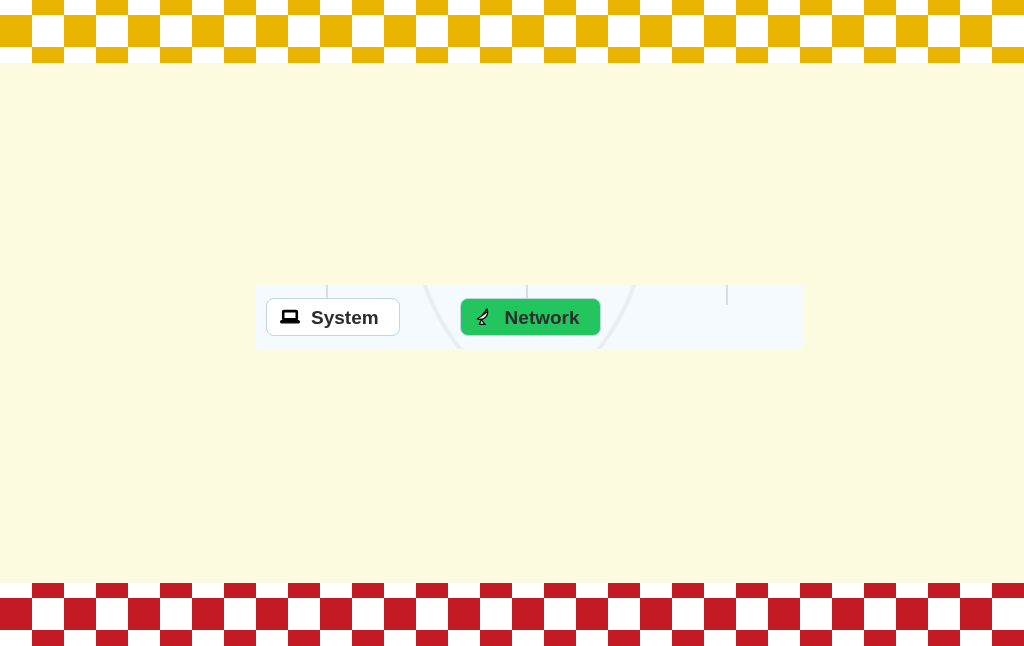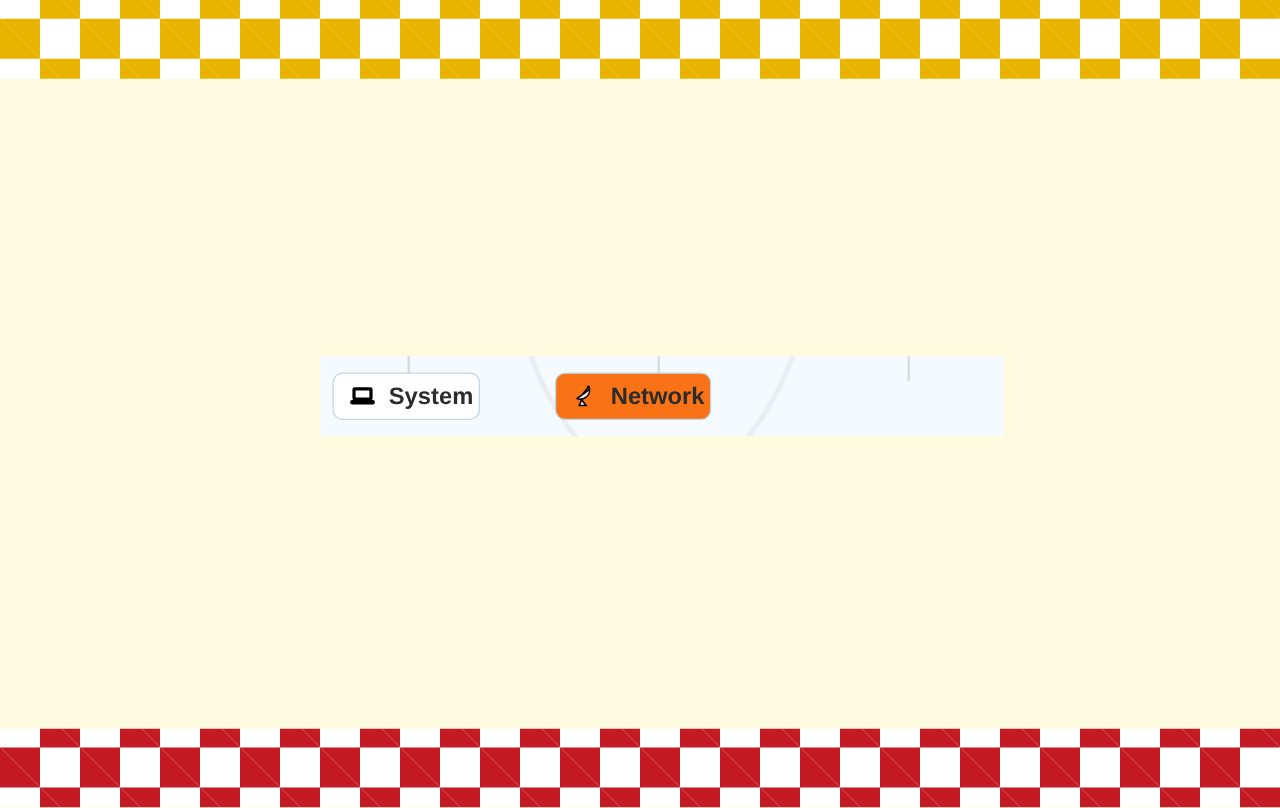--- a/index.html
+++ b/index.html
@@ -71,33 +71,33 @@
     }
     .vline.a { left: 70px; }
     .vline.b { left: 270px; }
     .vline.c { left: 470px; }
 
     .pill {
       position: relative;
       display: inline-flex;
       align-items: center;
       gap: 10px;
-      padding: 7px 4px 7px 12px;
+      padding: 7px 20px 7px 12px;
       background: #ffffff;
       border: 1px solid #bcd7e6;
       border-radius: 8px;
       color: #2c2c2c;
       font-weight: 600;
       font-size: 19px;
       line-height: 1;
       cursor: pointer;
       z-index: 1;
     }
     .pill.selected {
-      background: #f97316;
+      background: #22c55e;
     }
 
     .icon {
       display: inline-flex;
       align-items: center;
       justify-content: center;
       width: 22px;
       height: 22px;
     }
     .icon svg { width: 22px; height: 22px; display: block; }

